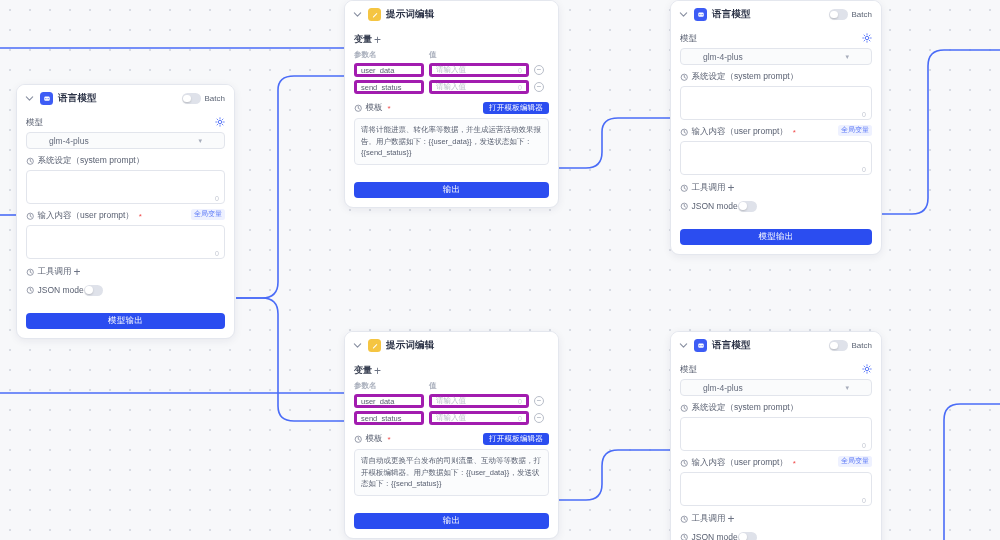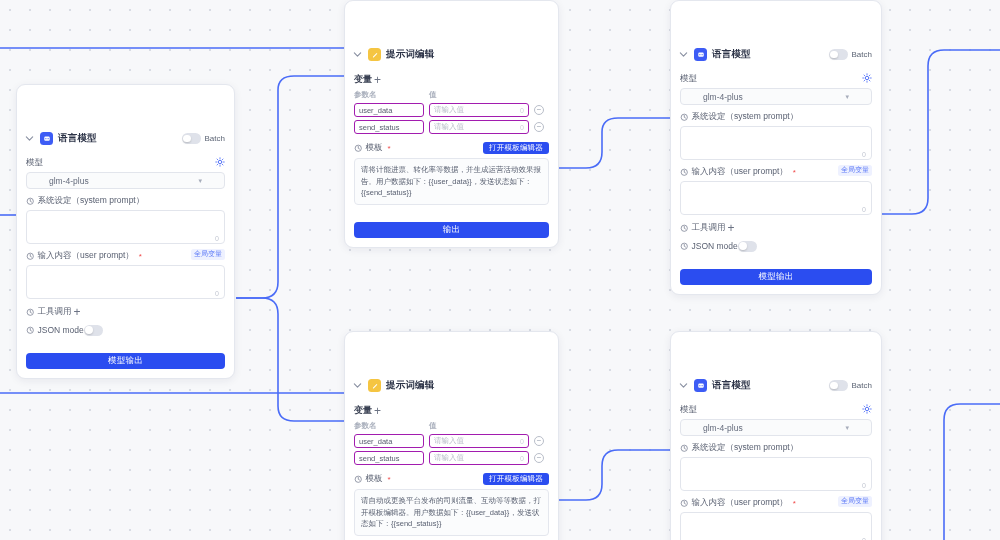--- a/index.html
+++ b/index.html
@@ -26,21 +26,20 @@
     border: 1px solid #e4e7ee;
     border-radius: 9px;
     box-shadow: 0 2px 8px rgba(22,35,70,0.07);
     overflow: hidden;
   }
   .node-head {
     display: flex; align-items: center;
     gap: 5px;
     padding: 7px 9px 6px 7px;
     background: #ffffff;
-    margin-top: 40px;
   }
   .chev {
     width: 11px; height: 11px; flex: 0 0 11px;
     color: #8b92a3;
     display: flex; align-items: center; justify-content: center;
   }
   .chev svg { width: 9px; height: 9px; }
   .nicon {
     width: 13px; height: 13px; flex: 0 0 13px;
     border-radius: 3.5px;
@@ -147,21 +146,21 @@
     margin-top: 6px;
   }
   .var-head .t { font-size: 9px; color: #3b4254; font-weight: 600; }
   .var-colhead { display: flex; gap: 5px; margin-top: 4px; }
   .var-colhead span { font-size: 7.5px; color: #aab0bd; font-weight: bold; }
   .var-colhead .c1 { width: 70px; }
   .var-colhead .c2 { width: 100px; }
   .var-row { display: flex; align-items: center; gap: 5px; margin-top: 3px; }
   .var-in {
     height: 14px;
-    border: 1px solid #a21caf;
+    border: 3px solid #a21caf;
     border-radius: 3px;
     font-size: 7.5px;
     color: #565d6e;
     display: flex; align-items: center;
     padding: 0 4px;
     background: #fff;
   }
   .var-in.k { width: 70px; }
   .var-in.v { width: 100px; color: #b9bec9; position: relative; gap: 44px; }
   .var-in.v .vcnt { margin-left: auto; font-size: 7px; color: #cdd1da; }

